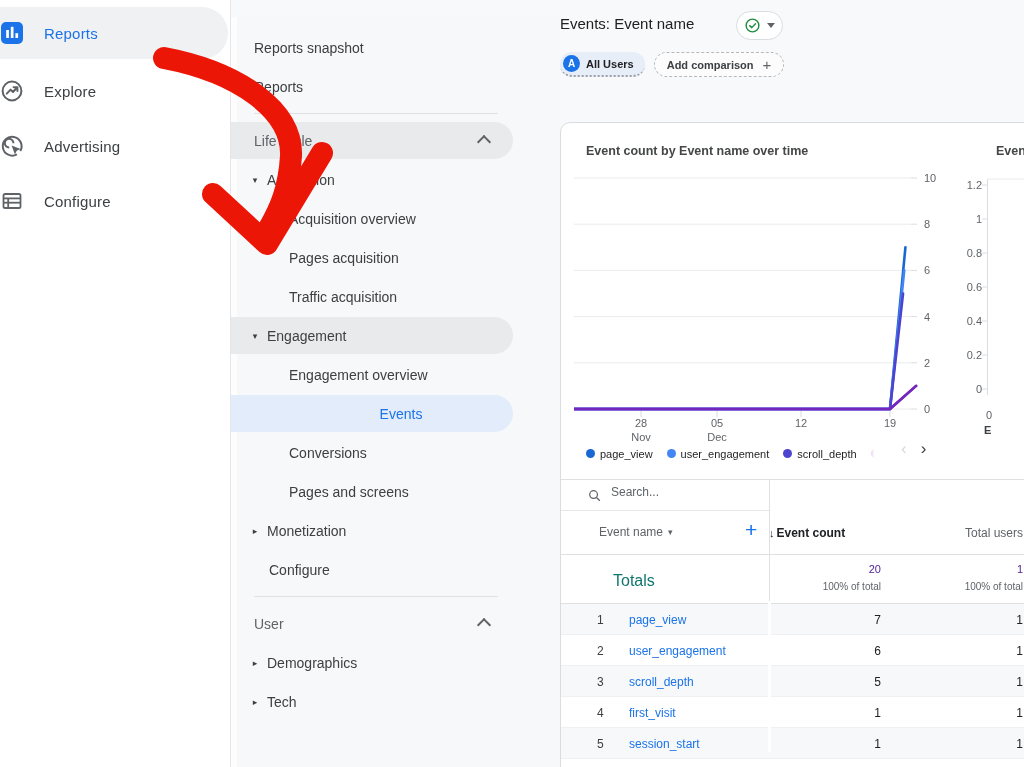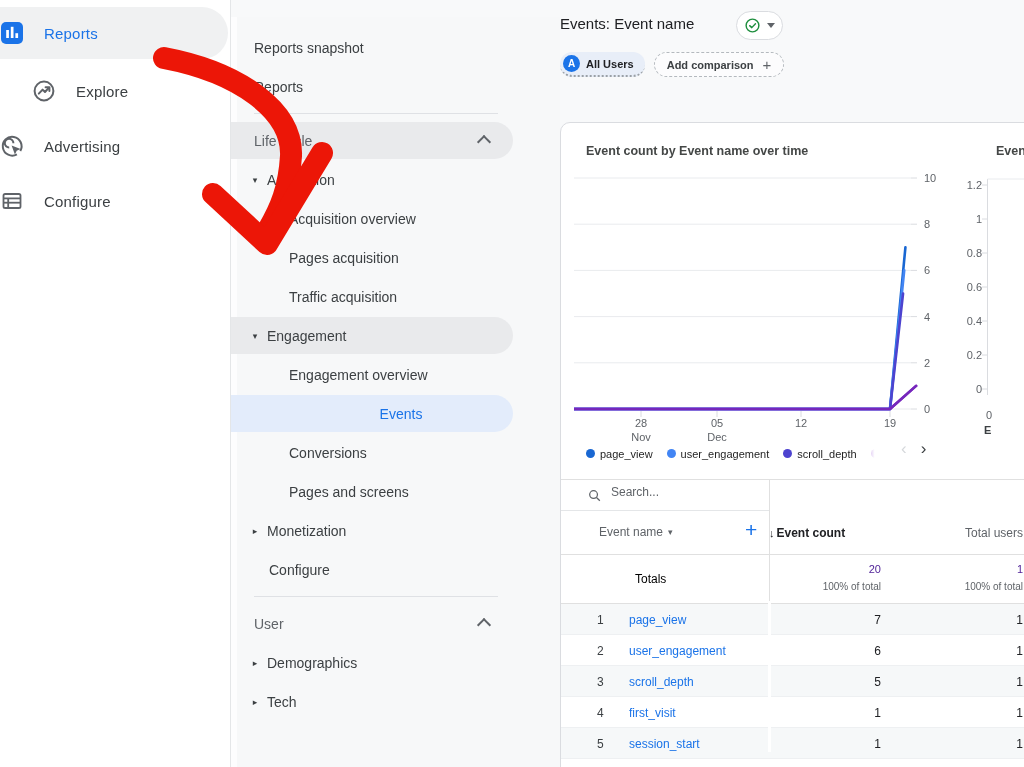--- a/index.html
+++ b/index.html
@@ -77,21 +77,21 @@
                   background:transparent;font-size:12px;color:#3c4043;font-family:inherit;}
   .t-search input::placeholder{color:#5f6368;}
   .t-head{position:relative;height:43px;border-bottom:1px solid #e0e0e0;font-size:12px;color:#5f6368;}
   .t-head .c1{position:absolute;left:38px;top:14px;display:flex;align-items:center;gap:5px;cursor:pointer;}
   .t-head .c1 .caret{font-size:9px;color:#5f6368;}
   .t-head .addcol{position:absolute;left:184px;top:7px;font-size:21px;font-weight:300;color:#1a73e8;cursor:pointer;}
   .t-head .c2{position:absolute;left:208px;width:112px;top:15px;text-align:left;color:#202124;font-weight:700;cursor:pointer;}
   .t-head .c2 .sort{font-weight:400;font-size:11px;margin-right:2px;}
   .t-head .c3{position:absolute;left:330px;width:132px;top:15px;text-align:right;cursor:pointer;}
   .t-totals{position:relative;height:48px;border-bottom:1px solid #e0e0e0;}
-  .t-totals .lbl{position:absolute;left:74px;top:17px;font-size:12px;font-weight:500;color:#000000;}
+  .t-totals .lbl{position:absolute;left:52px;top:17px;font-size:16px;font-weight:500;color:#0f766e;}
   .big{font-size:11px;color:#4c1d95;font-weight:500;}
   .pct{font-size:10px;color:#5f6368;}
   .ra{position:absolute;text-align:right;}
   .t-row{position:relative;height:30px;font-size:12px;}
   .t-row.odd{background:#f6f8f9;}
   .t-row{border-bottom:1px solid #eef0f2;}
   .t-row .rank{position:absolute;left:36px;top:9px;color:#3c4043;}
   .t-row .evt{position:absolute;left:68px;top:9px;color:#1a73e8;font-weight:500;cursor:pointer;}
   .vdiv{position:absolute;left:208px;top:356px;width:1px;height:122px;background:#e0e0e0;}
   .rowgap{position:absolute;left:207px;top:478px;width:3px;height:151px;background:#fff;}
@@ -107,21 +107,21 @@
   <nav class="iconbar">
       <div class="sb-item active" style="top: 7px;">
         <span class="icn"><svg width="24" height="24" viewBox="0 0 24 24">
             <rect x="1" y="1" width="22" height="22" rx="5" fill="#1a73e8"></rect>
             <rect x="6.2" y="9" width="2.7" height="8" fill="#fff"></rect>
             <rect x="10.8" y="5.8" width="2.7" height="11.2" fill="#fff"></rect>
             <rect x="15.4" y="12.2" width="2.7" height="4.8" fill="#fff"></rect>
           </svg></span>
         <span class="lbl">Reports</span>
       </div>
-      <div class="sb-item" style="top: 65px; margin-left: 32px;">
+      <div class="sb-item" style="top: 65px;">
         <span class="icn"><svg width="24" height="24" viewBox="0 0 24 24" fill="none" stroke="#5f6368" stroke-width="2">
             <circle cx="12" cy="12" r="9.4"></circle>
             <path d="M6.8 14.6 L10.6 10.6 L13 13 L16.6 9" stroke-linecap="round" stroke-linejoin="round"></path>
             <path d="M13.6 8.2 H17.4 V12" stroke-linecap="round" stroke-linejoin="round"></path>
           </svg></span>
         <span class="lbl">Explore</span>
       </div>
       <div class="sb-item" style="top: 120px;">
         <span class="icn"><svg width="24" height="24" viewBox="0 0 24 24" fill="none" stroke="#5f6368" stroke-width="2">
             <path d="M16.9 20.3 A9.4 9.4 0 1 1 20.3 16.9"></path>

